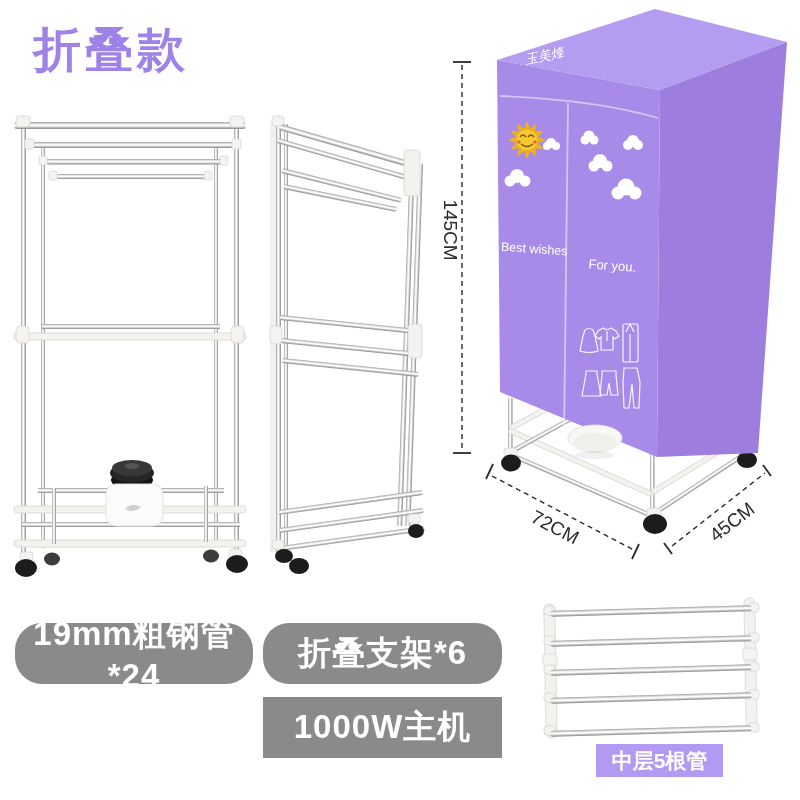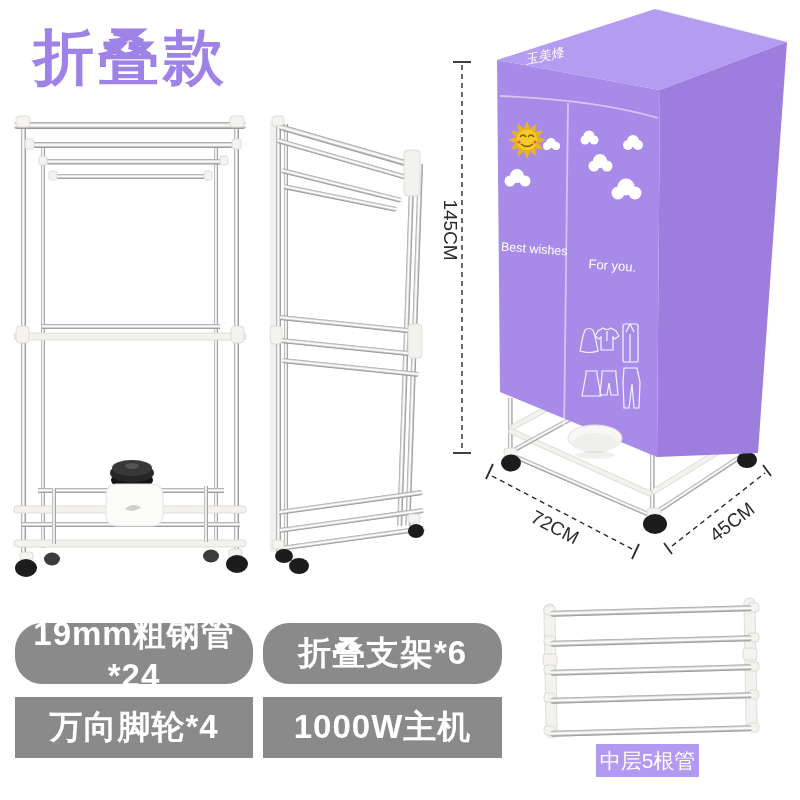--- a/index.html
+++ b/index.html
@@ -1,27 +1,27 @@
 <!DOCTYPE html>
 <html><head>
 <meta charset="utf-8">
 <style>
   html,body{margin:0;padding:0;background:#fff;}
   #canvas{position:relative;width:800px;height:800px;background:#ffffff;overflow:hidden;
           font-family:"Liberation Sans","DejaVu Sans",sans-serif;}
   .abs{position:absolute;}
-  #page-title{left:33px;top:24px;font-size:61px;font-weight:bold;color:#9e82e8;letter-spacing:4px;line-height:1.1;}
+  #page-title{left:33px;top:24px;font-size:48px;font-weight:bold;color:#9e82e8;letter-spacing:4px;line-height:1.1;}
   .spec-box{background:#8a8a8a;color:#fff;font-size:33px;font-weight:bold;text-align:center;
             display:flex;align-items:center;justify-content:center;letter-spacing:1px;}
   #spec-1{left:15px;top:623px;width:238px;height:61px;border-radius:27px;}
   #spec-2{left:263px;top:623px;width:239px;height:61px;border-radius:26px;}
   #spec-3{left:15px;top:697px;width:238px;height:61px;}
   #spec-4{left:263px;top:697px;width:239px;height:61px;}
-  #middle-rack-badge{left:596px;top:744px;width:103px;height:33px;background:#b29af2;color:#fff;
-            font-size:21px;font-weight:normal;display:flex;align-items:center;justify-content:center;}
+  #middle-rack-badge{left:596px;top:744px;width:127px;height:33px;background:#b29af2;color:#fff;
+            font-size:21px;font-weight:bold;display:flex;align-items:center;justify-content:center;}
   svg{display:block;}
   svg text{font-family:"Liberation Sans","DejaVu Sans",sans-serif;}
   .cap{fill:#f4f3f0;stroke:#d8d6d2;stroke-width:0.8;}
   .wrail{fill:#f3f2ee;stroke:#d8d6d2;stroke-width:0.8;}
   .wheel{fill:#1c1c1c;}
   .wheel-hi{fill:#3c3c3c;}
   .dimtxt{fill:#2a2a2a;font-size:19px;font-weight:500;}
   .dash{stroke:#2a2a2a;stroke-width:1.4;stroke-dasharray:5 4;fill:none;}
   .tick{stroke:#2a2a2a;stroke-width:1.8;}
   .cloth{stroke:#ffffff;stroke-width:1.2;fill:none;opacity:0.9;}
@@ -284,21 +284,20 @@
     <g>
       <line class="tick" x1="232" y1="554" x2="224" y2="543"></line>
       <line class="dash" x1="232" y1="546" x2="325" y2="473"></line>
       <line class="tick" x1="331" y1="476" x2="323" y2="465"></line>
       <text class="dimtxt" x="296" y="527" text-anchor="middle" transform="rotate(-38 296 527)">45CM</text>
     </g>
   </svg>
 
   <div class="abs spec-box" id="spec-1">19mm粗钢管*24</div>
   <div class="abs spec-box" id="spec-2">折叠支架*6</div>
-  <div class="abs spec-box" id="spec-3">万向脚轮*4</div>
   <div class="abs spec-box" id="spec-4">1000W主机</div>
 
   <svg class="abs" style="left:540px;top:596px" width="225" height="150" viewBox="0 0 225 150">
     <defs>
       <linearGradient id="cv4" x1="0" y1="0" x2="0" y2="1">
         <stop offset="0" stop-color="#9e9e9e"></stop>
           <stop offset="0.35" stop-color="#f2f2f2"></stop>
         <stop offset="0.55" stop-color="#ffffff"></stop>
           <stop offset="0.8" stop-color="#b3b3b3"></stop>
         <stop offset="1" stop-color="#8d8d8d"></stop>

